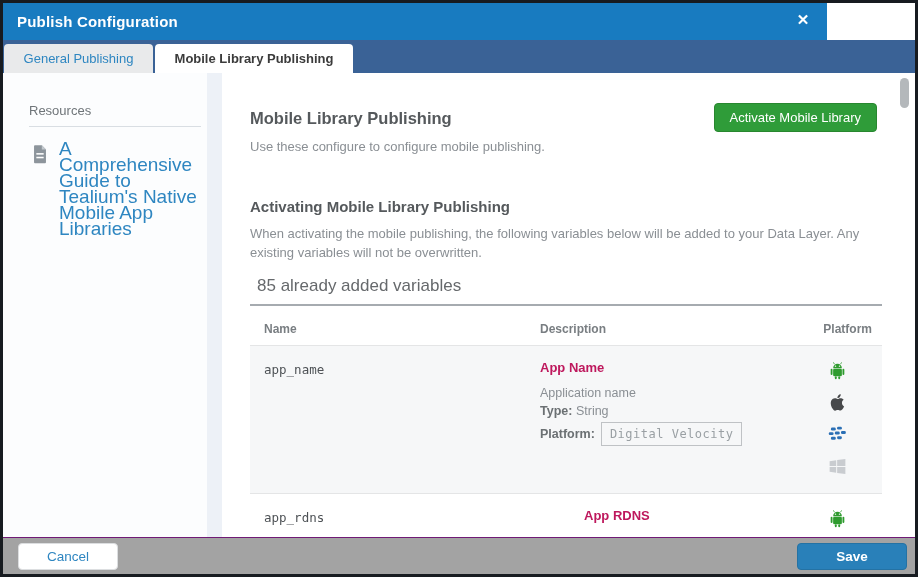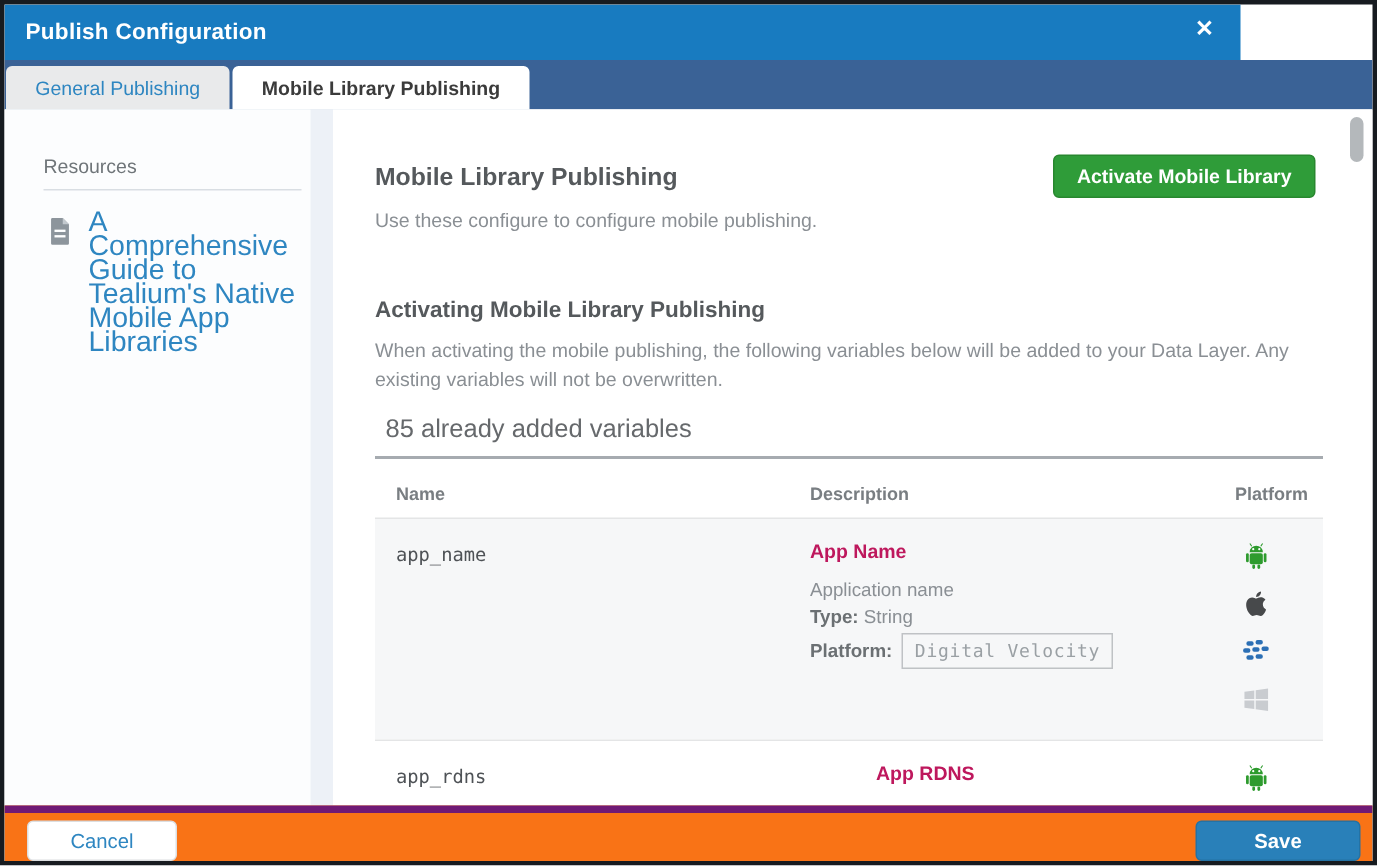--- a/index.html
+++ b/index.html
@@ -35,21 +35,21 @@
   .res-link-text { color:#2e86c1; font-size:19px; font-weight:500; line-height:16px; }
 
   
   .content { position:absolute; left:219px; top:0; width:693px; height:464px; background:#fff; overflow:hidden; }
   .scroll-thumb { position:absolute; right:6px; top:5px; width:9px; height:30px; background:#b4b8bb; border-radius:5px; }
 
   .main-heading { position:absolute; left:28px; top:36px; font-size:16.5px; font-weight:bold; color:#55595c; }
   .main-sub { position:absolute; left:28px; top:66px; font-size:13px; color:#8a8f94; }
   .activate-btn { position:absolute; right:38px; top:30px; height:29px; padding:0 15px;
                   background:#2f9c39; border:1px solid #28872f; border-radius:4px;
-                  color:#fff; font-size:13px; font-weight:bold; display:flex; align-items:center; cursor:pointer; }
+                  color:#fff; font-size:13px; font-weight:normal; display:flex; align-items:center; cursor:pointer; }
 
   .section-heading { position:absolute; left:28px; top:125px; font-size:15px; font-weight:bold; color:#55595c; }
   .section-text { position:absolute; left:28px; top:151px; width:655px; font-size:13px; color:#8a8f94; line-height:19px; }
 
   .vars-block { position:absolute; left:28px; top:203px; width:632px; }
   .vars-title { font-size:17px; color:#66696c; padding:0 0 8px 7px; border-bottom:2px solid #a6abb0; }
 
   .var-table { position:absolute; left:28px; top:240px; width:632px; }
   .thead { display:flex; padding:9px 10px 9px 14px; border-bottom:1px solid #e4e5e6; }
   .th { font-size:12px; font-weight:bold; color:#797e82; }
@@ -66,22 +66,22 @@
   .td-platform svg { width:21px; height:21px; }
 
   .desc-title { font-size:13px; font-weight:bold; color:#be185d; margin-bottom:9px; }
   .desc-line { font-size:12.5px; color:#8a8f94; line-height:18px; }
   .desc-label { font-weight:bold; color:#6b7073; }
   .example-line { margin-top:2px; display:flex; align-items:center; gap:6px; }
   .example-box { border:1px solid #bfc2c5; padding:2px 8px; font-family:"DejaVu Sans Mono", monospace;
                  font-size:12px; color:#9aa0a4; letter-spacing:.5px; }
 
   
-  .footer { position:absolute; left:0; top:534px; width:912px; height:37px; background:#f97316;
-            border-top:5px solid #701a75; }
+  .footer { position:absolute; left:0; top:534px; width:912px; height:37px; background:#a3a3a3;
+            border-top:1px solid #701a75; }
   .cancel-btn { position:absolute; left:15px; top:5px; width:100px; height:27px; background:#fff;
                 border:1px solid #dcdee0; border-radius:4px; color:#2e86c1; font-size:13.5px;
                 display:flex; align-items:center; justify-content:center; cursor:pointer; }
   .save-btn { position:absolute; right:8px; top:5px; width:110px; height:27px; background:#2980b9;
               border:1px solid #2472a4; border-radius:4px; color:#fff; font-size:13.5px; font-weight:bold;
               display:flex; align-items:center; justify-content:center; cursor:pointer; }
 </style>
 </head>
 <body>
 

